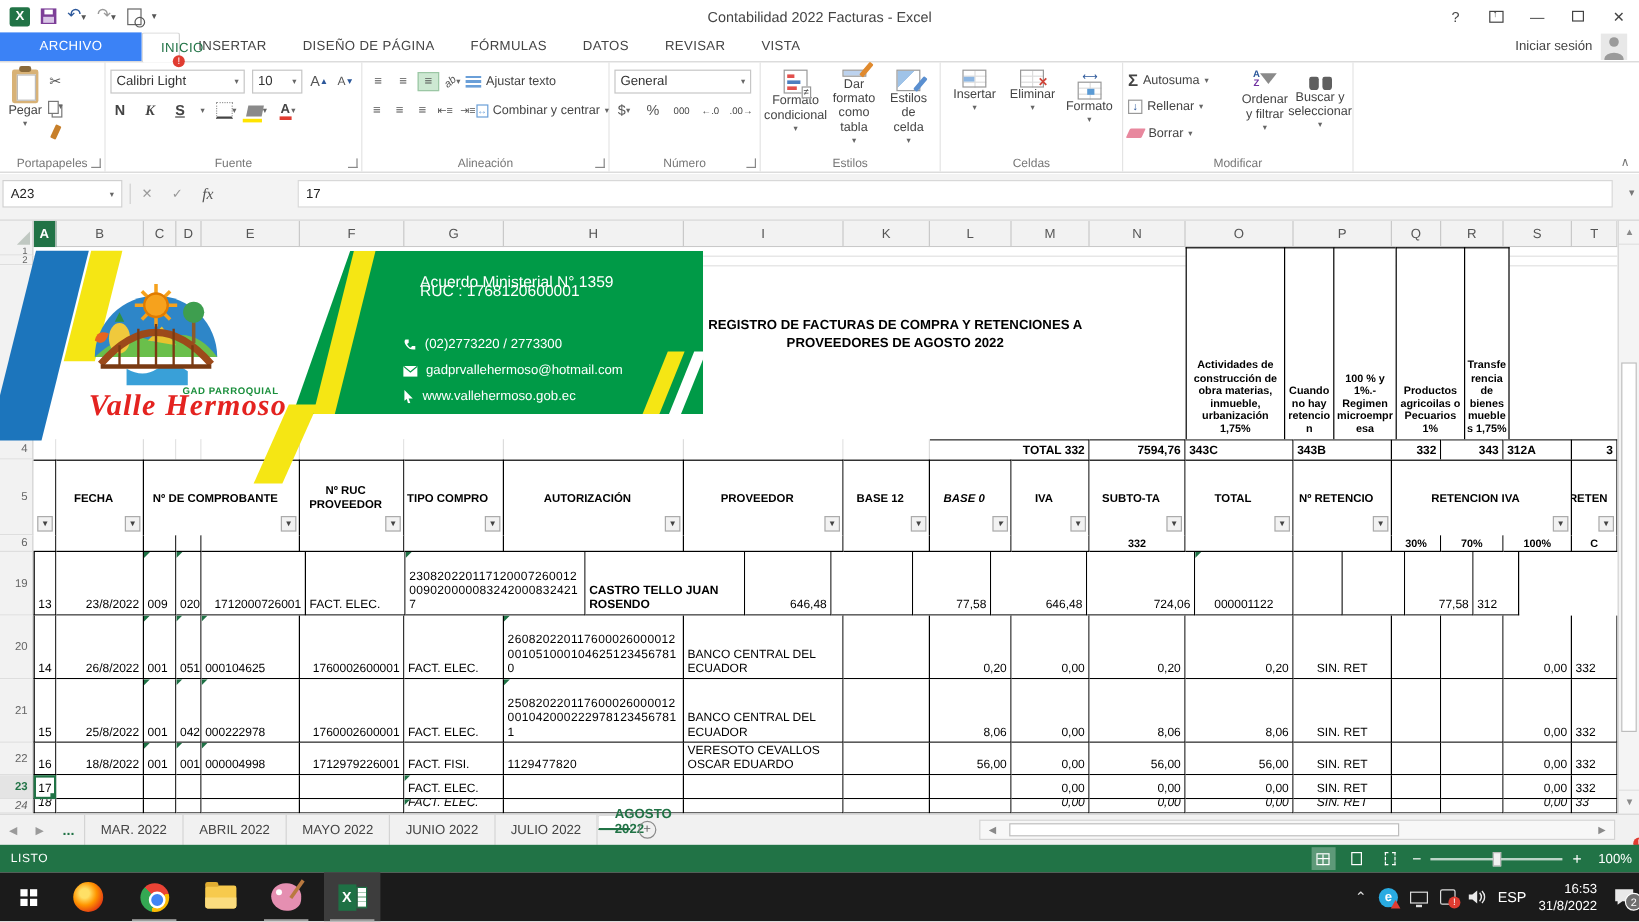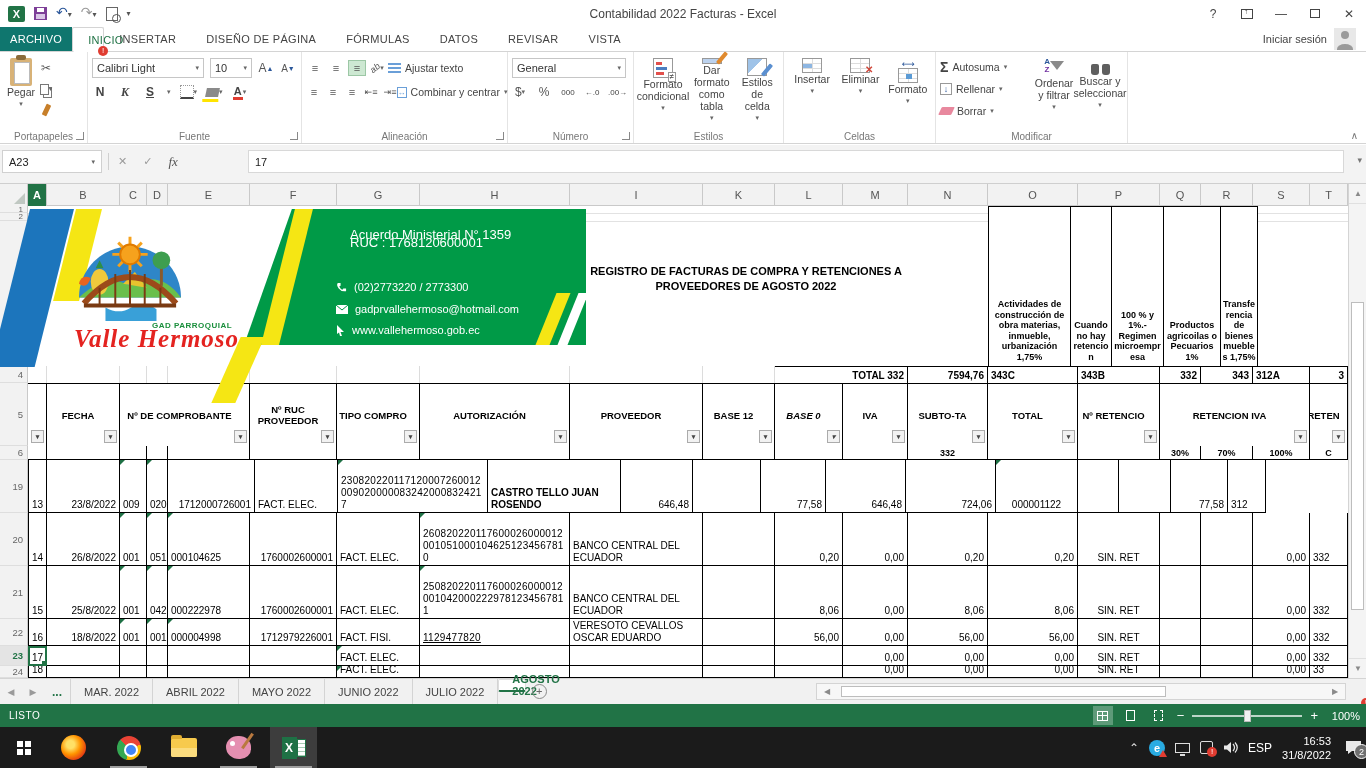--- a/index.html
+++ b/index.html
@@ -21,21 +21,21 @@
 #win-controls{position:absolute;right:0;top:0;height:27px;display:flex;align-items:center}
 .wbtn{width:34px;height:27px;display:flex;align-items:center;justify-content:center;color:#444;font-size:12px}
 .rest-ic{width:10px;height:9px;border:1px solid #444;position:relative;background:#fff}
 .rest-ic::before{content:"";position:absolute;top:-4px;left:3px;width:10px;height:9px;border:1px solid #444;z-index:-1}
 .ribopt-ic{width:12px;height:10px;border:1px solid #444;position:relative}
 .ribopt-ic::after{content:"↑";position:absolute;left:2px;top:-3px;font-size:8px}
 
 #tabsrow{position:absolute;left:0;top:27px;width:1366px;height:24px;background:#fff;display:flex;align-items:flex-end}
 #tabstrip{display:flex;height:24px}
 .rtab{padding:0 15px;font-size:11px;color:#444;display:flex;align-items:center;letter-spacing:.3px}
-.rtab.file{background:#0f766e;color:#fff;padding:0 10px}
+.rtab.file{background:#3b82f6;color:#fff;padding:0 33px}
 .rtab.act{color:#217346;background:#fff;border:1px solid #d4d4d4;border-bottom:none;position:relative;z-index:3;height:25px;margin-bottom:-1px}
 #signin{position:absolute;right:10px;top:0;height:24px;display:flex;align-items:center;gap:7px;font-size:11px;color:#444}
 .avatar{width:22px;height:22px;background:#e8e8e8;position:relative;overflow:hidden}
 .avatar::before{content:"";position:absolute;top:3px;left:7px;width:8px;height:8px;border-radius:50%;background:#9a9a9a}
 .avatar::after{content:"";position:absolute;bottom:-4px;left:3px;width:16px;height:10px;border-radius:50% 50% 0 0;background:#9a9a9a}
 
 #ribbon{position:absolute;left:0;top:51px;width:1366px;height:93px;background:#fff;border-top:1px solid #d4d4d4;border-bottom:1px solid #d4d4d4;display:flex}
 .grp{position:relative;height:100%;border-right:1px solid #e4e4e4;padding:4px 4px 16px 4px}
 .glabel{position:absolute;bottom:1px;left:0;right:0;text-align:center;font-size:10px;color:#777}
 .lau{position:absolute;right:3px;bottom:3px;width:8px;height:8px;border-right:1px solid #888;border-bottom:1px solid #888}
@@ -737,21 +737,21 @@
       </div>
       <div class="srow" style="height: 27px;">
         <div class="rn">22</div>
         <div class="c r bl" style="width: 19px;">16</div>
         <div class="c r" style="width: 73px;">18/8/2022</div>
         <div class="c l tri" style="width: 27px;">001</div>
         <div class="c l tri" style="width: 21px;">001</div>
         <div class="c l tri" style="width: 82px;">000004998</div>
         <div class="c r" style="width: 87px;">1712979226001</div>
         <div class="c l" style="width: 83px;">FACT. FISI.</div>
-        <div class="c l brk" style="width: 150px; text-decoration: underline;">1129477820</div>
+        <div class="c l brk" style="width: 150px;">1129477820</div>
         <div class="c l" style="width: 133px;">VERESOTO CEVALLOS OSCAR EDUARDO</div>
         <div class="c r" style="width: 72px;"></div>
         <div class="c r" style="width: 68px;">56,00</div>
         <div class="c r" style="width: 65px;">0,00</div>
         <div class="c r" style="width: 80px;">56,00</div>
         <div class="c r" style="width: 90px;">56,00</div>
         <div class="c ce" style="width: 82px;">SIN. RET</div>
         <div class="c r" style="width: 41px;"></div>
         <div class="c r" style="width: 52px;"></div>
         <div class="c r" style="width: 57px;">0,00</div>
@@ -772,21 +772,21 @@
         <div class="c r" style="width: 68px;"></div>
         <div class="c r" style="width: 65px;">0,00</div>
         <div class="c r" style="width: 80px;">0,00</div>
         <div class="c r" style="width: 90px;">0,00</div>
         <div class="c ce" style="width: 82px;">SIN. RET</div>
         <div class="c r" style="width: 41px;"></div>
         <div class="c r" style="width: 52px;"></div>
         <div class="c r" style="width: 57px;">0,00</div>
         <div class="c l" style="width: 38px;">332</div>
       </div>
-      <div class="srow" style="height: 12px;">
+      <div class="srow" style="height: 12px; font-style: italic;">
         <div class="rn">24</div>
         <div class="c r bl" style="width: 19px;">18</div>
         <div class="c r" style="width: 73px;"></div>
         <div class="c l" style="width: 27px;"></div>
         <div class="c l" style="width: 21px;"></div>
         <div class="c l" style="width: 82px;"></div>
         <div class="c r" style="width: 87px;"></div>
         <div class="c l tri" style="width: 83px;">FACT. ELEC.</div>
         <div class="c l brk" style="width: 150px;"></div>
         <div class="c l" style="width: 133px;"></div>

